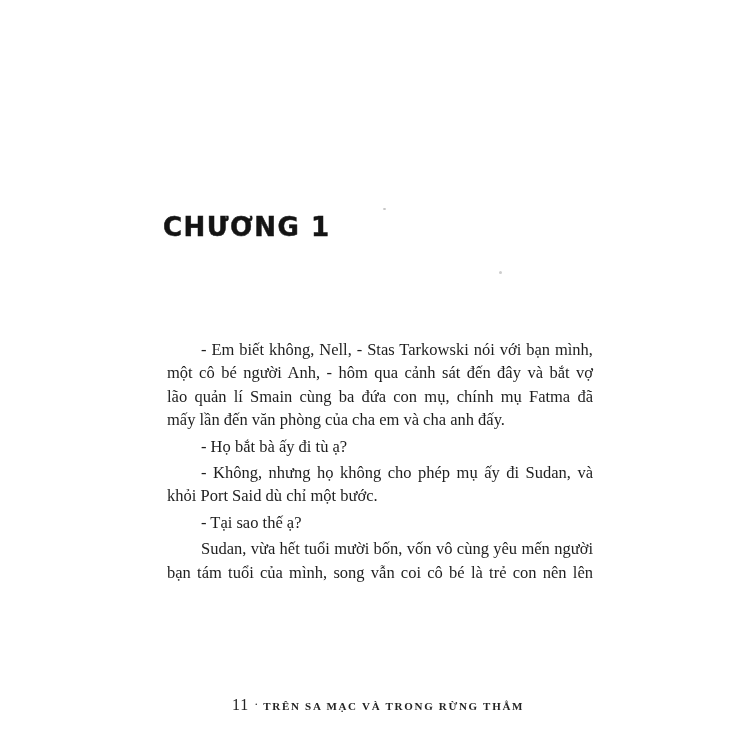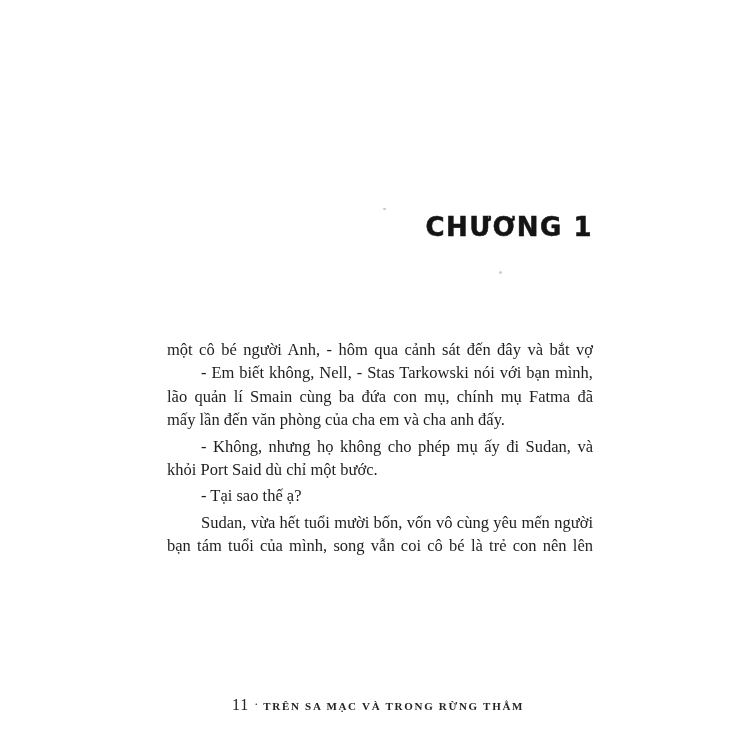--- a/index.html
+++ b/index.html
@@ -15,21 +15,21 @@
     font-family: "Liberation Serif", serif;
     color: #1f1f1f;
     overflow: hidden;
   }
   .chapter-title {
     position: absolute;
     top: 210px;
     left: 163px;
     width: 430px;
     margin: 0;
-    text-align: right;
+    text-align: left;
     font-family: "DejaVu Sans", sans-serif;
     font-weight: bold;
     font-size: 26px;
     line-height: 34px;
     letter-spacing: 1.5px;
     color: #141414;
     -webkit-text-stroke: 0.5px #141414;
   }
   .text-block {
     position: absolute;
@@ -84,24 +84,27 @@
   .s2 { left: 499px; top: 271px; width: 3px; height: 3px; background: #cdcdcd; }
 </style>
 </head>
 <body>
 
 <div class="page">
   <h1 class="chapter-title">CHƯƠNG 1</h1>
 
   <div class="text-block" id="text-block">
       <p class="para">
+        <span class="line just first">- Em biết không, Nell, - Stas Tarkowski nói với bạn mình,</span>
         <span class="line just">một cô bé người Anh, - hôm qua cảnh sát đến đây và bắt vợ</span>
-        <span class="line just first">- Em biết không, Nell, - Stas Tarkowski nói với bạn mình,</span>
         <span class="line just">lão quản lí Smain cùng ba đứa con mụ, chính mụ Fatma đã</span>
         <span class="line">mấy lần đến văn phòng của cha em và cha anh đấy.</span>
+      </p>
+      <p class="para">
+        <span class="line first">- Họ bắt bà ấy đi tù ạ?</span>
       </p>
       <p class="para">
         <span class="line just first">- Không, nhưng họ không cho phép mụ ấy đi Sudan, và</span>
         <span class="line">khỏi Port Said dù chỉ một bước.</span>
       </p>
       <p class="para">
         <span class="line first">- Tại sao thế ạ?</span>
       </p>
       <p class="para">
         <span class="line just first">Sudan, vừa hết tuổi mười bốn, vốn vô cùng yêu mến người</span>

